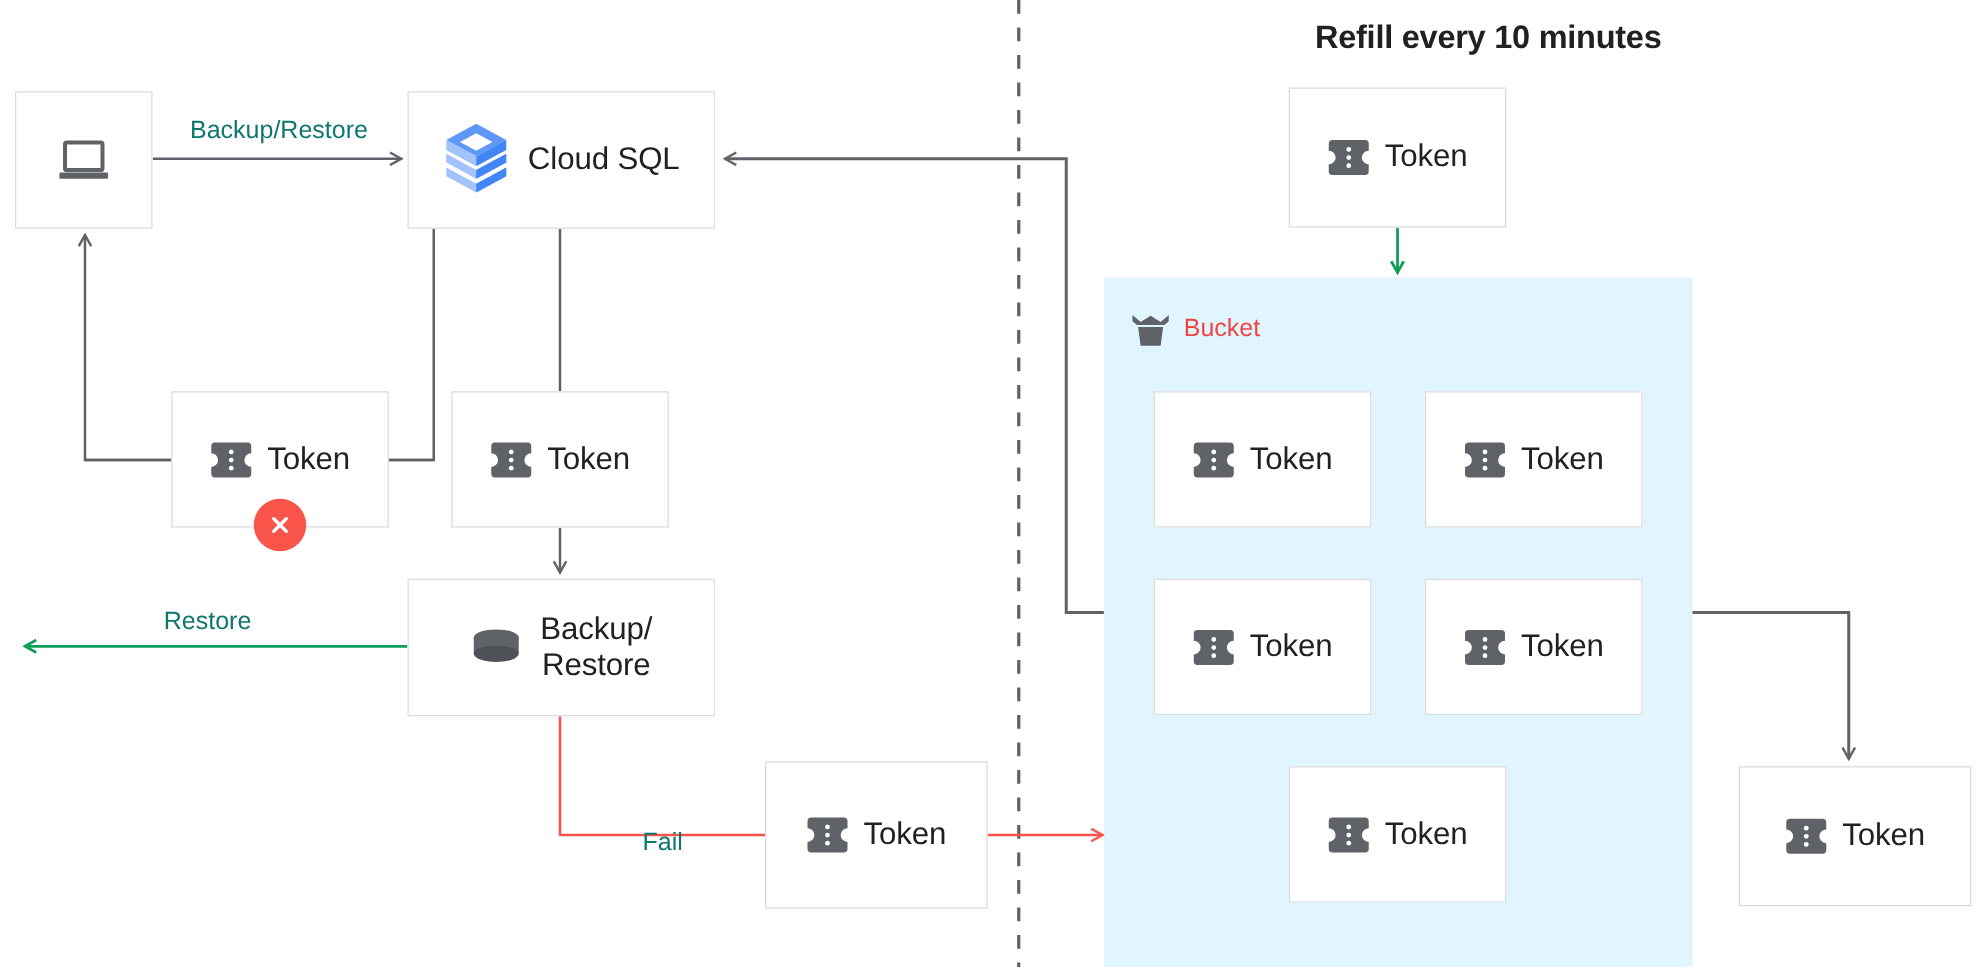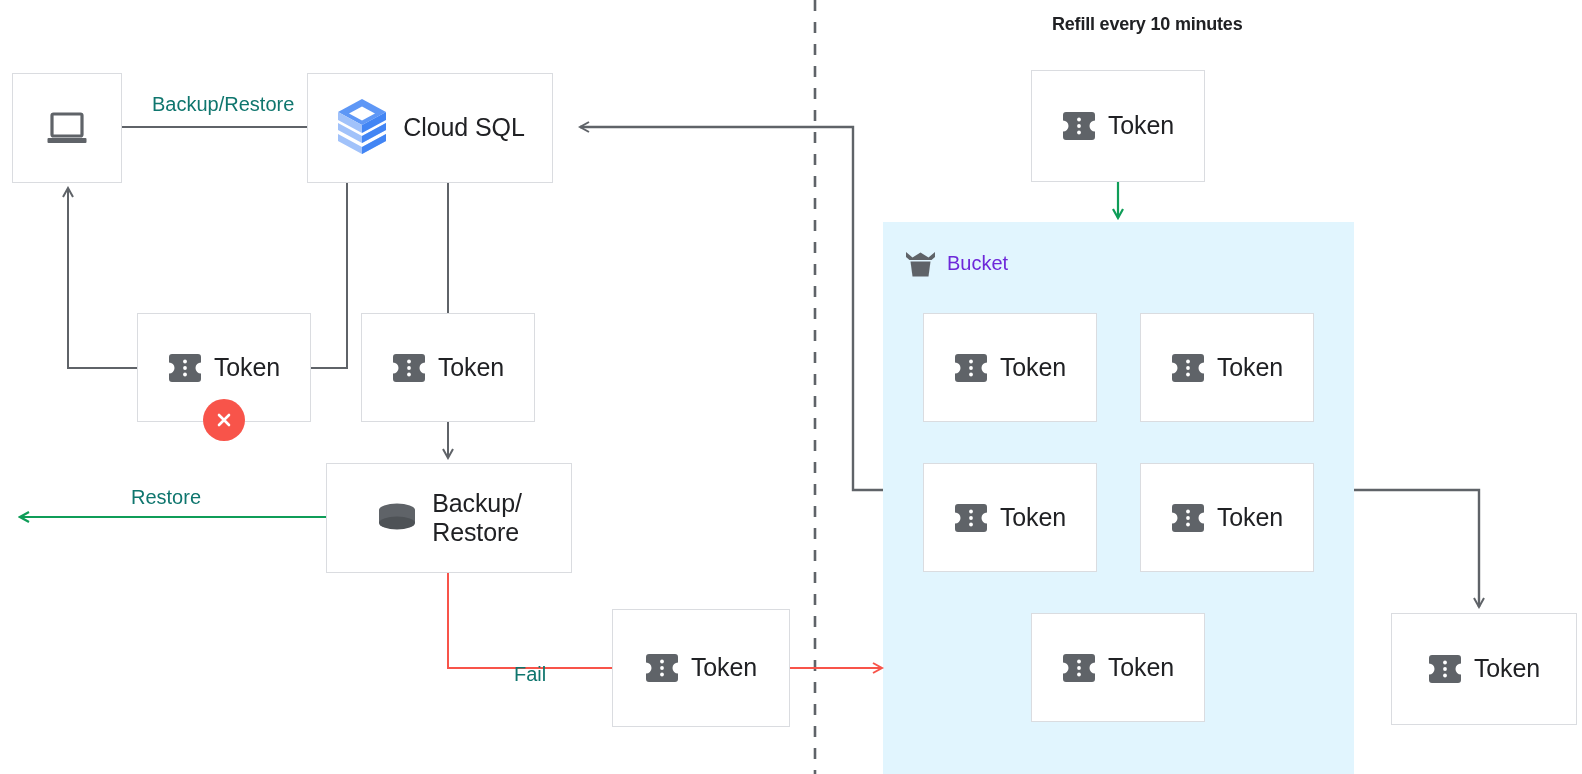--- a/index.html
+++ b/index.html
@@ -40,48 +40,48 @@
     gap: 14px;
   }
   .node.token-node { gap: 12px; }
   .node-label {
     font-size: 25px;
     color: #202124;
     line-height: 1.18;
     white-space: pre-line;
     letter-spacing: -0.1px;
   }
-  .node-label.multiline { text-align: left; }
+  .node-label.multiline { text-align: center; }
   .icon-wrap {
     display: inline-flex;
     align-items: center;
     justify-content: center;
     flex: none;
   }
   .edge-label {
     position: absolute;
     font-size: 20px;
     color: #0f766e;
     line-height: 1.25;
     white-space: pre-line;
   }
   .title {
     position: absolute;
-    font-size: 18px;
+    font-size: 26px;
     font-weight: bold;
     color: #202124;
     letter-spacing: -0.2px;
   }
   .group-title {
     position: absolute;
     display: flex;
     align-items: center;
     gap: 11px;
     font-size: 20px;
-    color: #6d28d9;
+    color: #ef4444;
   }
   .badge-error {
     position: absolute;
     width: 42px;
     height: 42px;
     border-radius: 50%;
     background: #F8544A;
     display: flex;
     align-items: center;
     justify-content: center;
@@ -136,21 +136,21 @@
 
   <div class="node" style="left:12px; top:73px; width:110px; height:110px;">
     <span class="icon-wrap">
       <svg width="40" height="34" viewBox="0 0 40 34" aria-hidden="true">
         <rect x="5" y="3" width="30" height="22" rx="1.5" fill="none" stroke="#5F6368" stroke-width="3.2"></rect>
         <rect x="0.5" y="27" width="39" height="5" rx="1" fill="#5F6368"></rect>
       </svg>
     </span>
   </div>
 
-  <div class="node" style="left:307px; top:73px; width:246px; height:110px;">
+  <div class="node" style="left:326px; top:73px; width:246px; height:110px;">
     <span class="icon-wrap">
       <svg width="54" height="62" viewBox="0 0 54 62" aria-hidden="true">
 
         <polygon points="27,2 51,15 27,28 3,15" fill="#5E97F6"></polygon>
         <polygon points="27,9.5 40,16.5 27,23.5 14,16.5" fill="#FFFFFF"></polygon>
         <polygon points="3,15 3,23 27,36 27,28" fill="#A1C2FA"></polygon>
         <polygon points="51,15 51,23 27,36 27,28" fill="#4285F4"></polygon>
 
         <polygon points="3,26 27,39 51,26 51,33 27,46 3,33" fill="#A1C2FA"></polygon>
         <polygon points="51,26 51,33 27,46 27,39" fill="#4285F4"></polygon>

